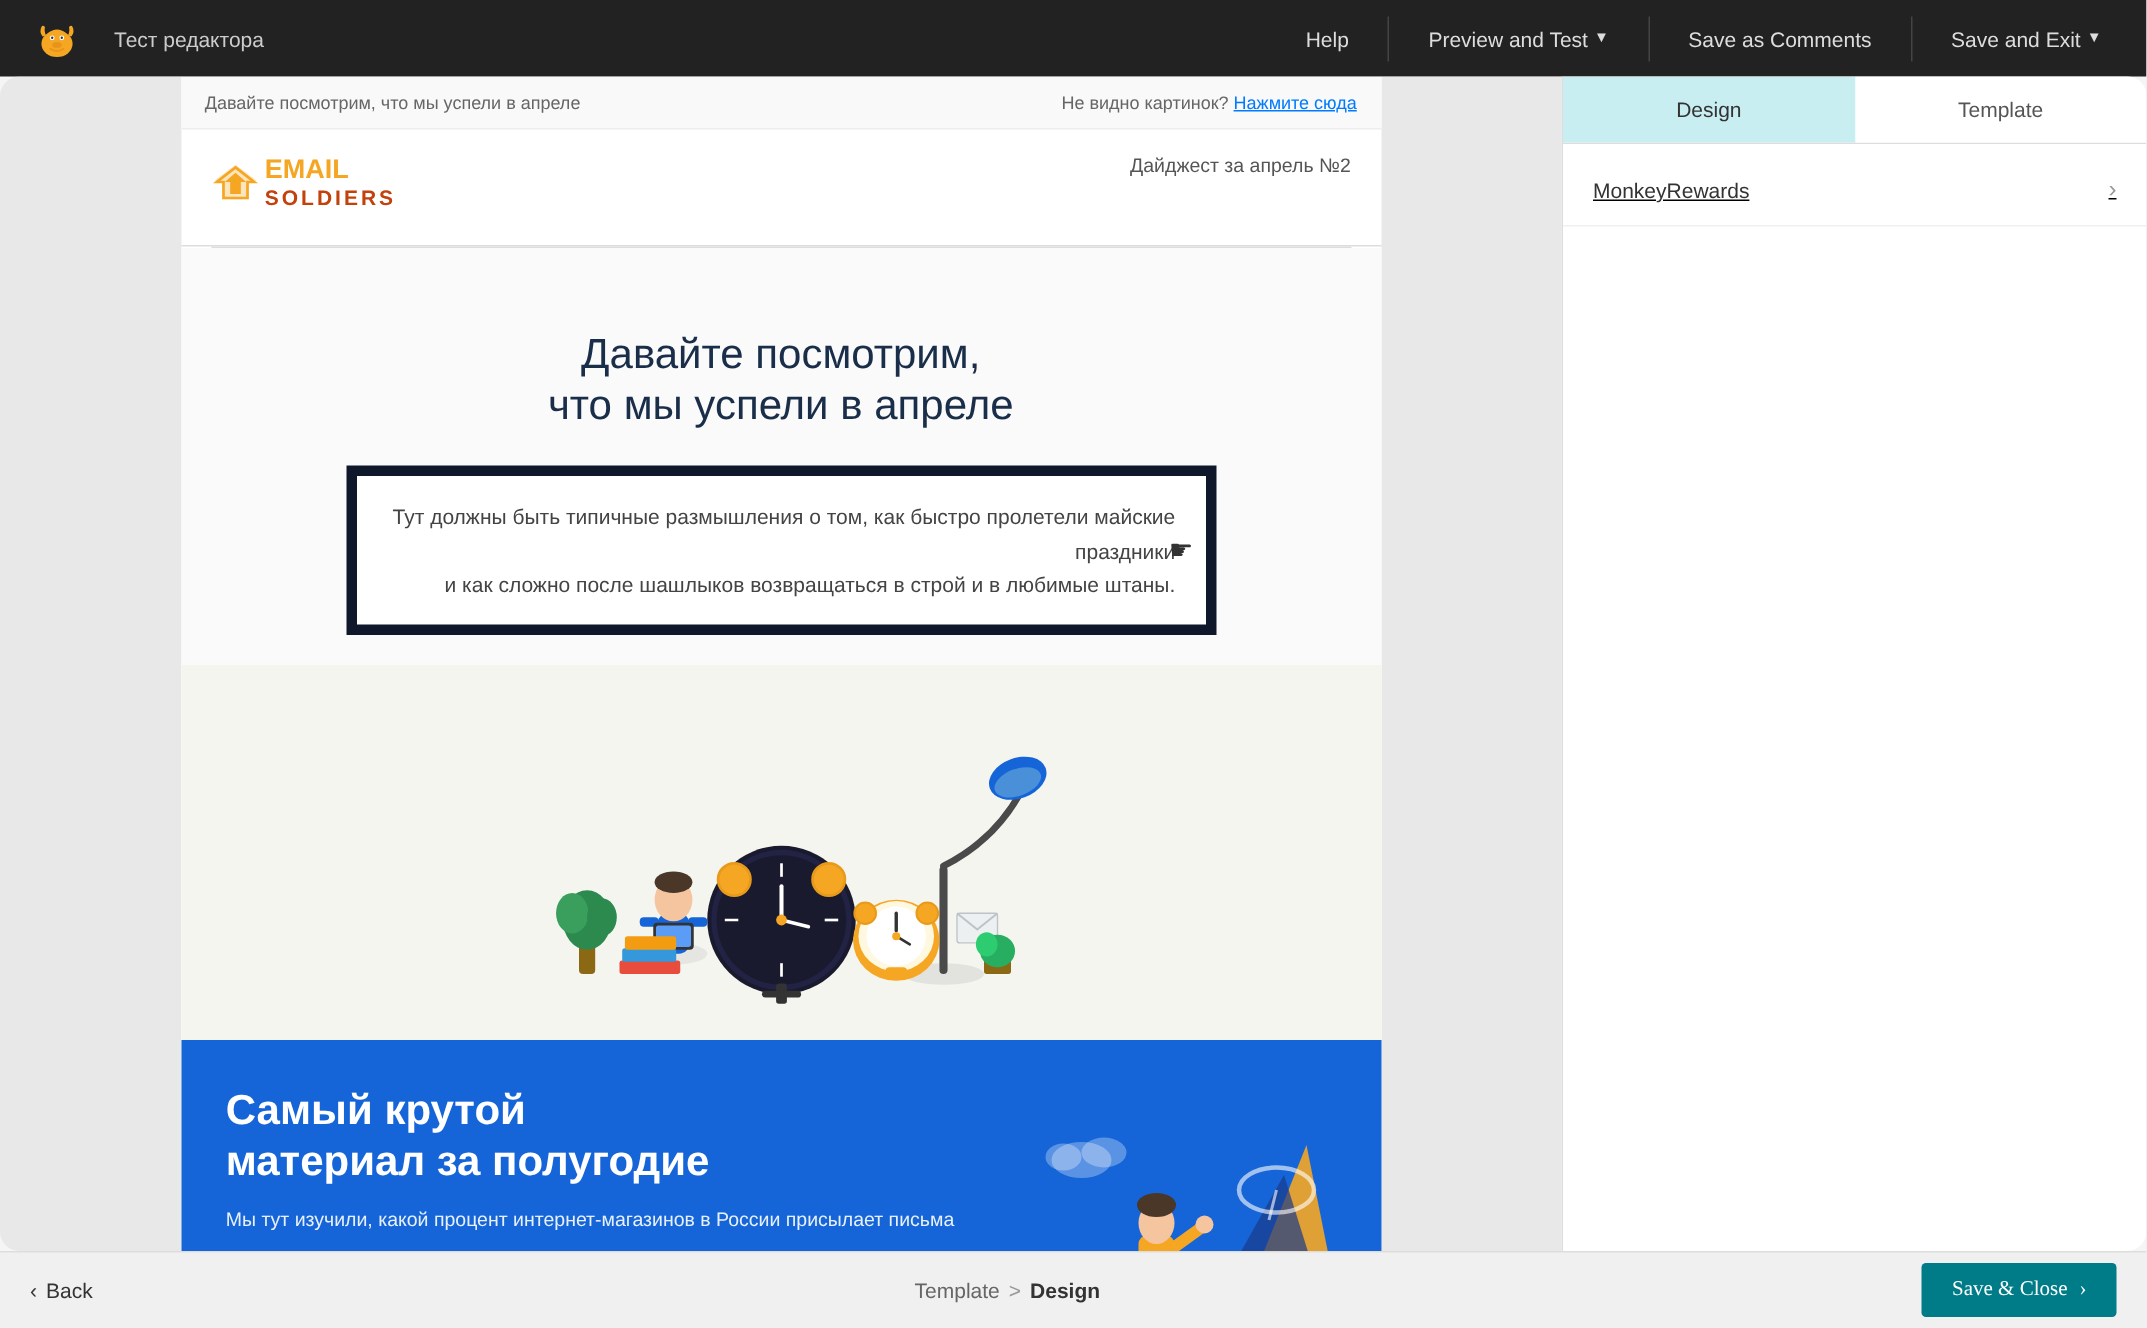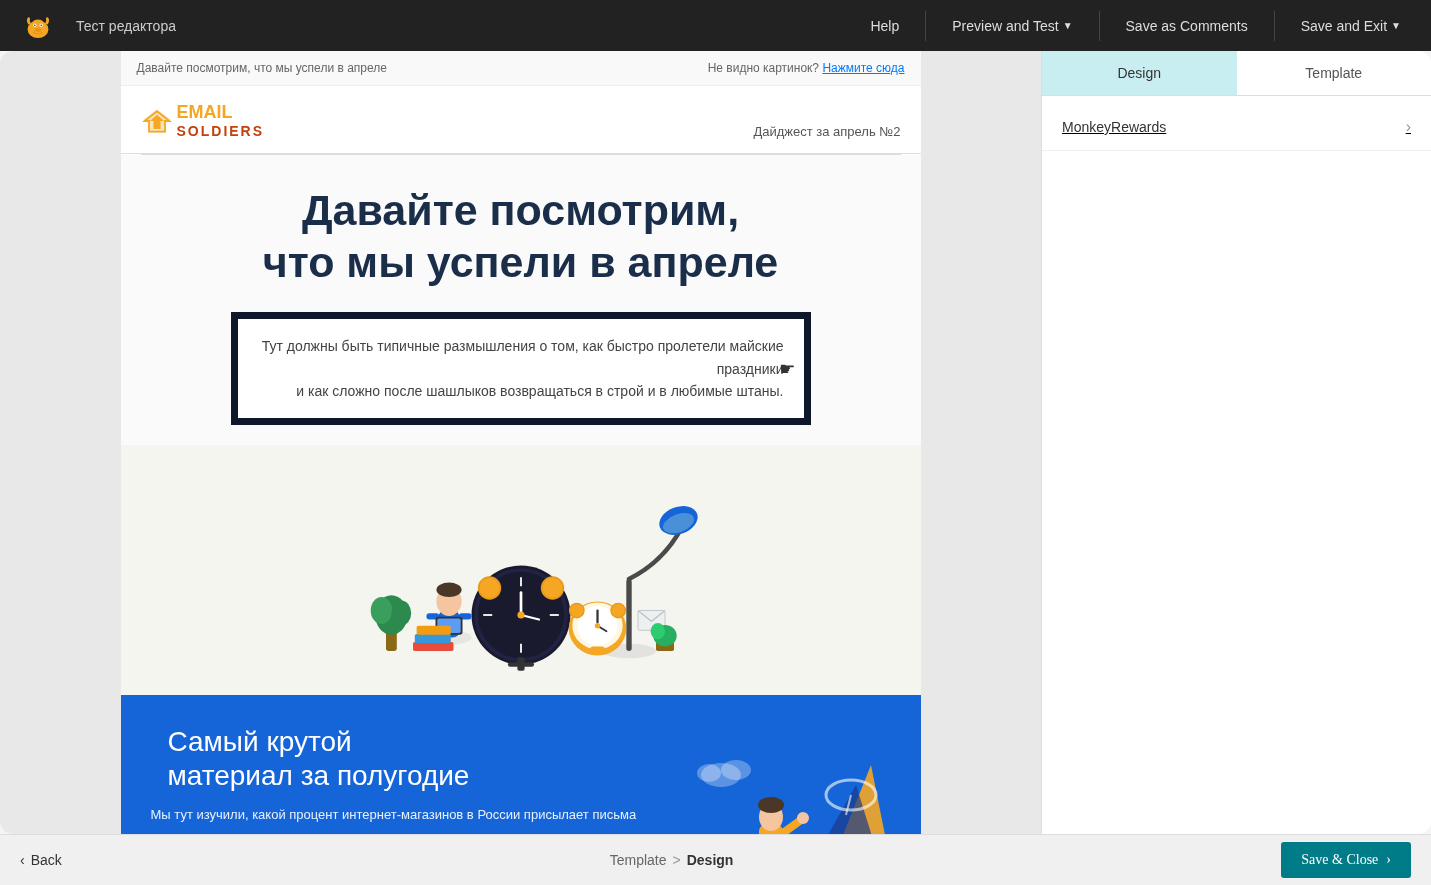--- a/index.html
+++ b/index.html
@@ -95,23 +95,23 @@
       padding: 10px 16px;
       font-size: 12px;
       color: #666;
       background: #f9f9f9;
       border-bottom: 1px solid #eee;
     }
     .email-preheader a { color: #007bff; }
 
     
     .email-header {
-      padding: 16px 20px 14px;
-      display: flex;
-      align-items: flex-end;
+      padding: 16px 20px 24px;
+      display: flex;
+      align-items: flex-start;
       justify-content: space-between;
       border-bottom: 1px solid #ddd;
     }
     .email-logo {
       display: flex;
       align-items: center;
       gap: 4px;
     }
     .email-logo-icon {
       width: 32px;
@@ -128,25 +128,26 @@
       color: #555;
     }
 
     
     .email-hero {
       text-align: center;
       padding: 30px 60px 20px;
       background: #fafafa;
     }
     .email-hero-title {
-      font-size: 43px;
-      font-weight: 700;
+      font-size: 28px;
+      font-weight: 400;
       color: #1a2e4a;
       line-height: 1.2;
       margin-bottom: 24px;
+      margin-top: 24px;
     }
     .email-text-block {
       border: 7px solid #0f172a;
       padding: 16px 20px;
       font-size: 14px;
       color: #444;
       text-align: right;
       line-height: 1.6;
       margin: 0 auto;
       max-width: 580px;
@@ -183,24 +184,23 @@
       padding: 30px 30px 20px;
       color: #fff;
       display: flex;
       gap: 20px;
       align-items: flex-start;
       min-height: 160px;
     }
     .blue-section-text { flex: 1; }
     .blue-section-title {
       font-size: 28px;
-      font-weight: 400;
+      font-weight: 700;
       line-height: 1.2;
       margin-bottom: 12px;
-      margin-left: 17px;
     }
     .blue-section-body {
       font-size: 13px;
       line-height: 1.5;
       color: rgba(255,255,255,0.9);
     }
     .blue-section-image {
       width: 200px;
       flex-shrink: 0;
     }

